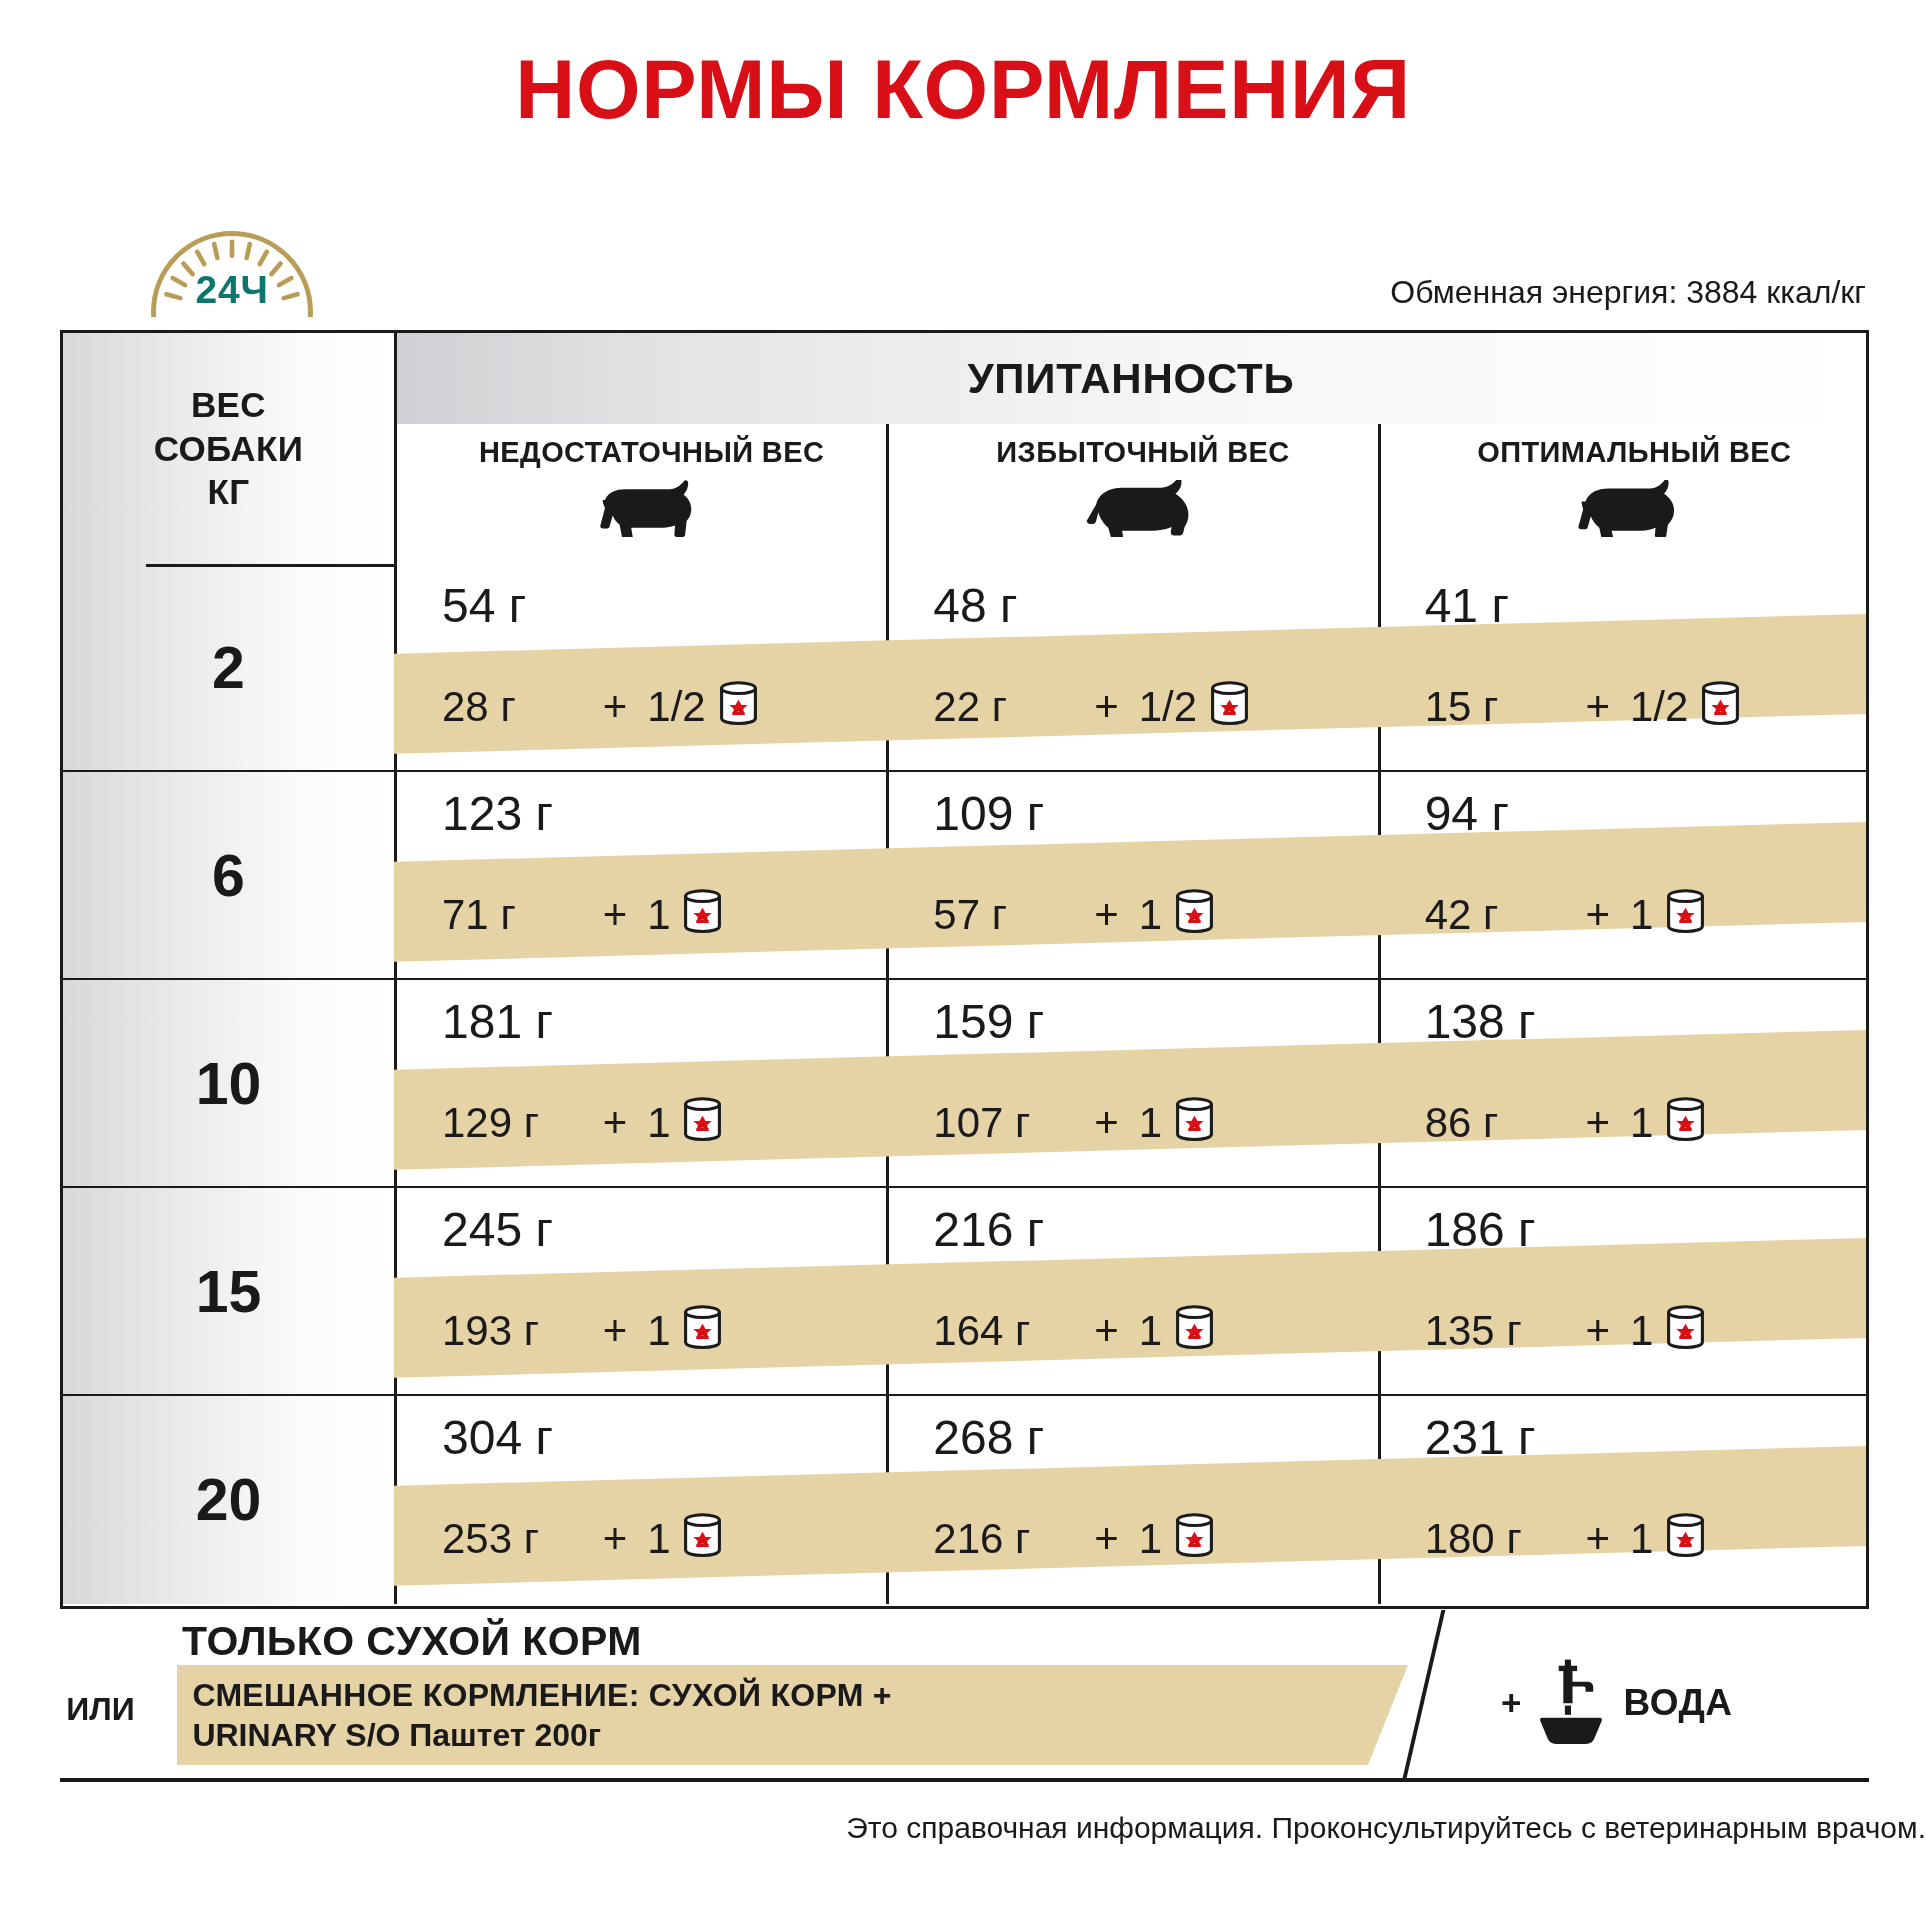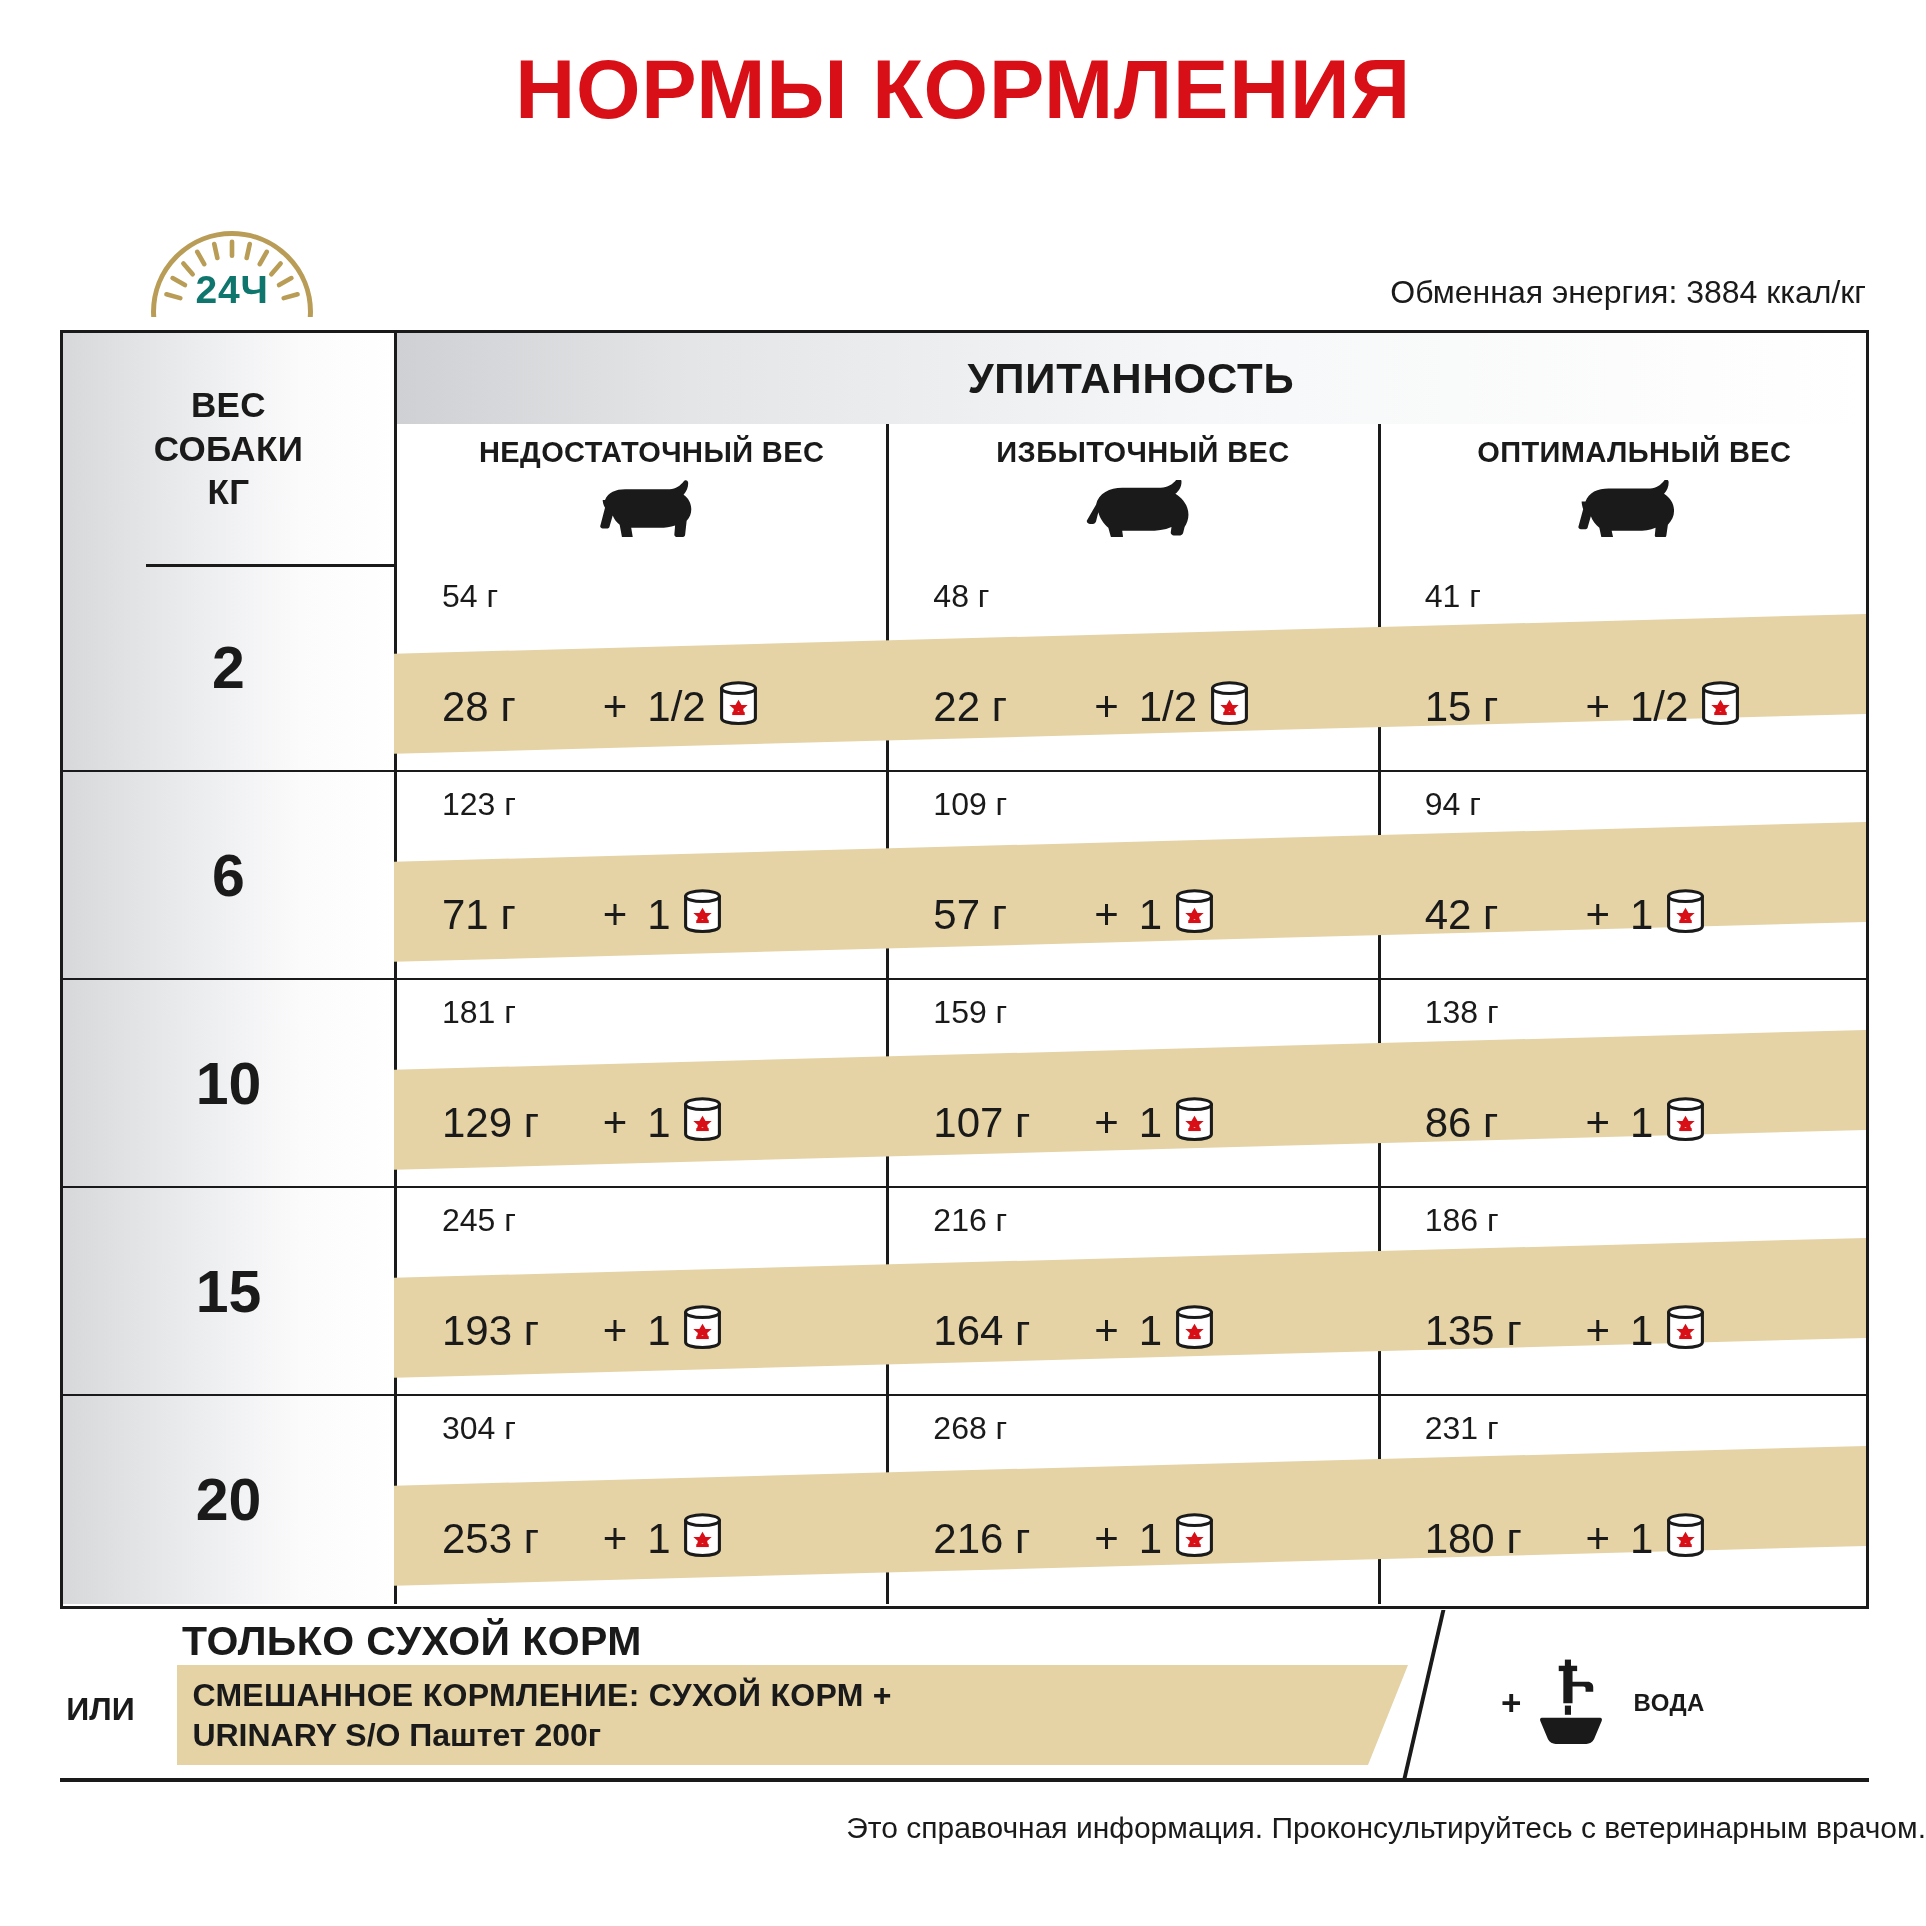--- a/index.html
+++ b/index.html
@@ -243,21 +243,21 @@
   }
   .cell {
     width: 492px;
     height: 208px;
     position: relative;
   }
   .dry {
     position: absolute;
     left: 48px;
     top: 14px;
-    font-size: 32px;
+    font-size: 48px;
     white-space: nowrap;
   }
   .wet {
     position: absolute;
     left: 48px;
     top: 114px;
     width: 444px;
     display: flex;
     align-items: center;
     font-size: 42px;
@@ -322,23 +322,23 @@
     top: 45px;
     display: flex;
     align-items: center;
   }
   .water .plus {
     font-size: 35px;
     font-weight: bold;
     margin-right: 3.1px;
   }
   .water .lbl {
-    font-size: 24px;
-    font-weight: bold;
-    margin-left: 17px;
+    font-size: 37px;
+    font-weight: bold;
+    margin-left: 7px;
     letter-spacing: 0.4px;
     text-align: center;
   }
   .legend-divider {
     position: absolute;
     left: 1362px;
     top: 0;
     width: 3.9px;
     height: 168px;
     background: #1a1a1a;

